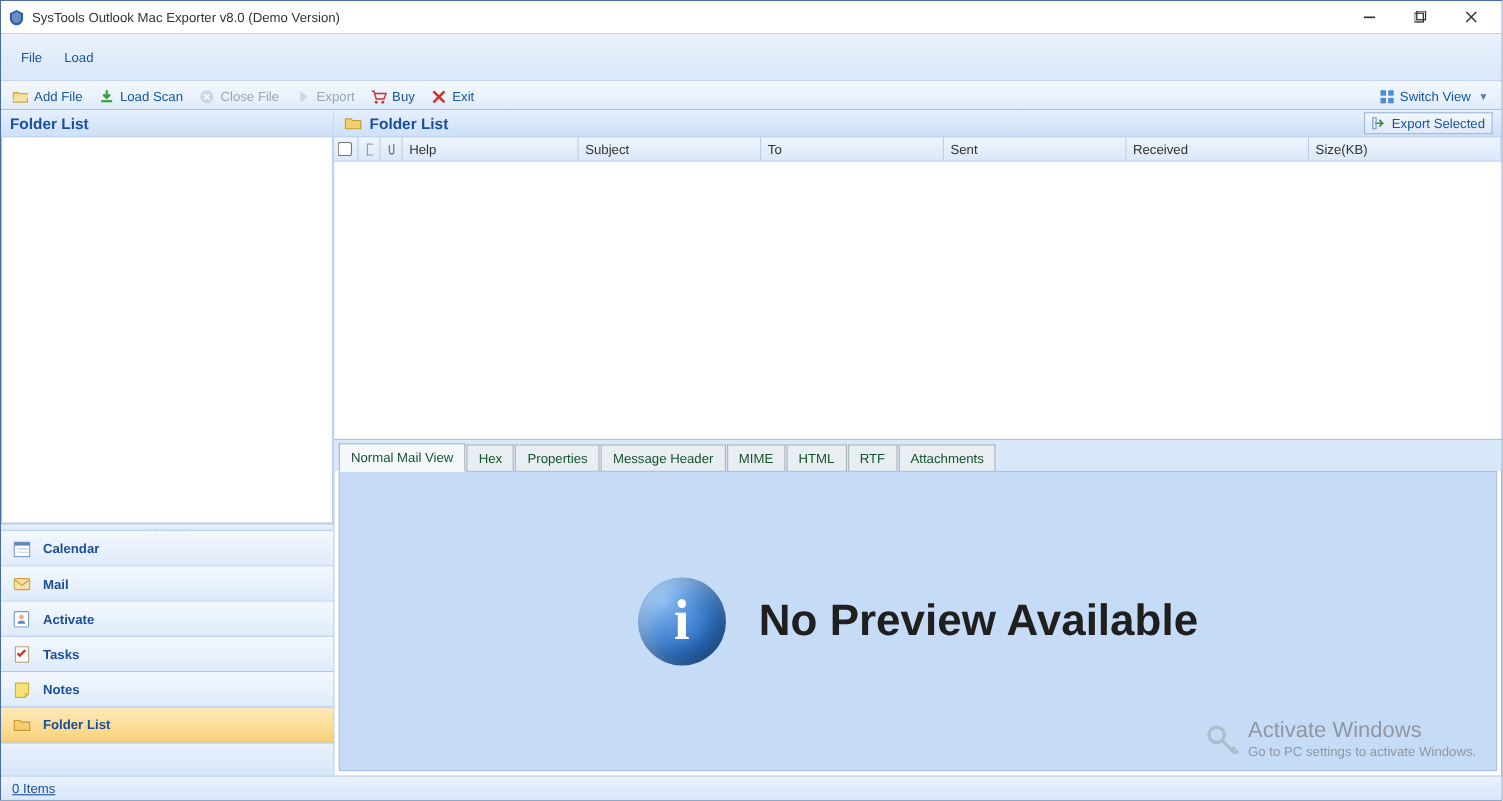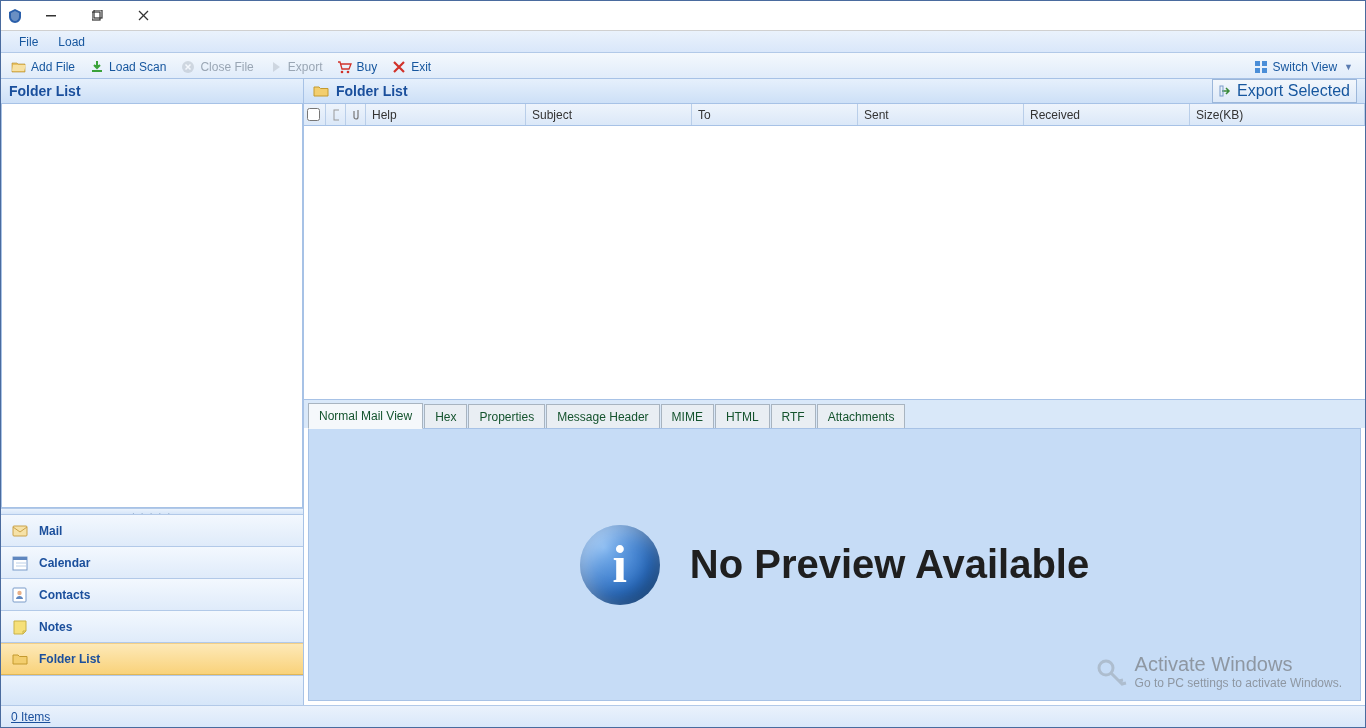--- a/index.html
+++ b/index.html
@@ -3,41 +3,41 @@
 <meta charset="utf-8">
 <style>
 * { box-sizing: border-box; margin: 0; padding: 0; }
 body { font-family: "Segoe UI", Tahoma, sans-serif; font-size: 12px; background: #fff; overflow: hidden; }
 .window { width: 1366px; height: 728px; display: flex; flex-direction: column; border: 1px solid #4a6b9e; }
 .titlebar { height: 30px; background: #fff; display: flex; align-items: center; padding: 0 6px; border-bottom: 1px solid #d0d0d0; }
 .titlebar .logo { width: 16px; height: 16px; margin-right: 6px; }
 .titlebar .title { flex: 1; color: #333; font-size: 12px; }
 .titlebar .winctrl { display: flex; gap: 2px; }
 .winctrl .btn { width: 44px; height: 28px; display: flex; align-items: center; justify-content: center; cursor: pointer; }
-.menubar { height: 22px; background: linear-gradient(#eaf2fc, #d9e7fa); display: flex; align-items: center; padding: 0 8px; border-bottom: 1px solid #b2c9e8; }
+.menubar { height: 43px; background: linear-gradient(#eaf2fc, #d9e7fa); display: flex; align-items: center; padding: 0 8px; border-bottom: 1px solid #b2c9e8; }
 .menubar .menu-item { color: #16569e; padding: 4px 10px; cursor: pointer; }
 .toolbar { height: 26px; background: linear-gradient(#f4f8fd, #e0ecfa); display: flex; align-items: flex-end; padding: 0 4px; border-bottom: 1px solid #a7c2e6; }
 .tool-btn { display: inline-flex; align-items: center; gap: 4px; color: #16569e; padding: 3px 6px; margin-right: 2px; cursor: pointer; border-radius: 2px; }
 .tool-btn.disabled { color: #9aa6b4; cursor: default; }
 .tool-btn.disabled svg { opacity: 0.5; }
 .tool-right { margin-left: auto; display: flex; align-items: center; }
 .body-row { flex: 1; display: flex; min-height: 0; }
 .leftcol { width: 303px; display: flex; flex-direction: column; border-right: 1px solid #a7c2e6; }
 .pane-header { height: 25px; background: linear-gradient(#e6f0fc, #cde0f7); border-bottom: 1px solid #a7c2e6; padding: 0 8px; display: flex; align-items: center; font-weight: bold; color: #1a4f9c; font-size: 14px; }
 .treearea { flex: 1; background: #fff; border: 1px solid #a7c2e6; border-top: none; margin: 0; min-height: 0; }
 .splitter-h { height: 7px; background: linear-gradient(#eaf2fc, #d6e6f9); border-top: 1px solid #b2c9e8; border-bottom: 1px solid #b2c9e8; text-align: center; color: #8fa8c8; font-size: 8px; letter-spacing: 2px; cursor: row-resize; }
 .navlist { display: flex; flex-direction: column; }
 .nav-item { height: 32px; display: flex; align-items: center; gap: 10px; padding: 0 10px; background: linear-gradient(#f3f8fe, #dfebfa); border-bottom: 1px solid #b2c9e8; color: #1b4f9c; font-weight: bold; cursor: pointer; }
 .nav-item.selected { background: linear-gradient(#fde9b8, #f9d27a); border-top: 1px solid #f3cf86; border-bottom: 1px solid #e0b657; }
 .nav-item .icon { width: 18px; height: 18px; }
 .ministrip { height: 30px; background: linear-gradient(#eaf2fc, #d6e6f9); border-top: 1px solid #b2c9e8; }
 .rightcol { flex: 1; display: flex; flex-direction: column; min-width: 0; }
 .content-header { height: 25px; background: linear-gradient(#e6f0fc, #cde0f7); border-bottom: 1px solid #a7c2e6; display: flex; align-items: center; padding: 0 8px; gap: 6px; }
 .content-header .title { font-weight: bold; color: #1a4f9c; font-size: 14px; }
-.export-sel-wrap { margin-left: auto; background: linear-gradient(#f3f7fc, #dde9f8); border: 1px solid #9cb7da; padding: 2px 6px; display: flex; align-items: center; gap: 4px; color: #16569e; font-size: 16px; cursor: pointer; }
+.export-sel-wrap { margin-left: auto; background: linear-gradient(#f3f7fc, #dde9f8); border: 1px solid #9cb7da; padding: 2px 6px; display: flex; align-items: center; gap: 4px; color: #16569e; font-size: 12px; cursor: pointer; }
 .grid-header { height: 22px; background: linear-gradient(#eef4fc, #dbe8f8); border-bottom: 1px solid #a7c2e6; display: flex; align-items: center; font-size: 12px; color: #333; }
 .grid-header .col { border-right: 1px solid #b9cee9; height: 100%; display: flex; align-items: center; padding: 0 6px; }
 .grid-body { flex: 1; background: #fff; min-height: 0; }
 .preview-area { display: flex; flex-direction: column; height: 306px; border-top: 1px solid #a7c2e6; }
 .tabstrip { height: 28px; background: #d9e8f9; display: flex; align-items: flex-end; padding: 0 4px; }
 .tab { background: #e9eef3; border: 1px solid #a8b4c0; border-bottom: none; padding: 5px 10px; margin-right: 1px; font-size: 12px; color: #14532d; cursor: pointer; position: relative; top: 1px; }
 .tab.active { background: #f5f8fb; border-bottom: 1px solid #f5f8fb; z-index: 2; }
 .preview-body { flex: 1; background: #c6dcf6; display: flex; align-items: center; justify-content: center; gap: 30px; border: 1px solid #a7c2e6; margin: 0 4px 4px 4px; position: relative; }
 .preview-body .msg { font-size: 40px; color: #1f1f1f; font-weight: 700; }
 .info-circle { width: 80px; height: 80px; border-radius: 50%; background: radial-gradient(circle at 30% 28%, #7fb5f0, #2d70c4 60%, #1a508f); display: flex; align-items: center; justify-content: center; box-shadow: inset -8px -8px 18px rgba(0,0,0,0.25), inset 8px 8px 18px rgba(255,255,255,0.4); }
@@ -52,20 +52,21 @@
 </head>
 <body>
 
 <div class="window">
 
   <div class="titlebar">
     <svg class="logo" viewBox="0 0 16 16">
         <path fill="#2a5faa" d="M8 1 L14 4 L14 9 C14 12 11 15 8 15 C5 15 2 12 2 9 L2 4 Z"></path>
         <path fill="#fff" d="M8 3 L12 5 L12 9 C12 11 10 13 8 13 C6 13 4 11 4 9 L4 5 Z" opacity="0.3"></path>
       </svg>
+    <span class="title">SysTools Outlook Mac Exporter v8.0 (Demo Version)</span>
     <div class="winctrl">
       <div class="btn">
           <svg width="10" height="10" viewBox="0 0 10 10">
             <rect x="0" y="4" width="10" height="1.5" fill="#333"></rect>
           </svg>
         </div>
       <div class="btn">
           <svg width="11" height="11" viewBox="0 0 11 11">
             <rect x="0" y="2" width="8" height="8" fill="none" stroke="#333" stroke-width="1.2"></rect>
             <rect x="2" y="0" width="8" height="8" fill="none" stroke="#333" stroke-width="1.2"></rect>
@@ -143,41 +144,48 @@
 
   <div class="body-row">
 
     <div class="leftcol">
       <div class="pane-header">Folder List</div>
       <div class="treearea"></div>
       <div class="splitter-h">· · · · ·</div>
       <div class="navlist">
         <div class="nav-item">
           <svg class="icon" viewBox="0 0 18 18">
-              <rect x="2" y="4" width="14" height="10" rx="1" fill="#f6e2a8" stroke="#caa24a"></rect>
-              <path d="M2 5l7 5 7-5" fill="none" stroke="#caa24a"></path>
-            </svg>
-          <span>Mail</span>
-        </div>
-        <div class="nav-item">
-          <svg class="icon" viewBox="0 0 18 18">
               <rect x="2" y="3" width="14" height="13" fill="#fff" stroke="#7a9bc9"></rect>
               <rect x="2" y="3" width="14" height="3" fill="#5e86bf"></rect>
               <line x1="5" y1="9" x2="15" y2="9" stroke="#bcd0e8"></line>
               <line x1="5" y1="12" x2="15" y2="12" stroke="#bcd0e8"></line>
             </svg>
           <span>Calendar</span>
         </div>
         <div class="nav-item">
           <svg class="icon" viewBox="0 0 18 18">
+              <rect x="2" y="4" width="14" height="10" rx="1" fill="#f6e2a8" stroke="#caa24a"></rect>
+              <path d="M2 5l7 5 7-5" fill="none" stroke="#caa24a"></path>
+            </svg>
+          <span>Mail</span>
+        </div>
+        <div class="nav-item">
+          <svg class="icon" viewBox="0 0 18 18">
               <rect x="2" y="2" width="13" height="14" rx="1" fill="#fff" stroke="#7a9bc9"></rect>
               <circle cx="8.5" cy="7" r="2.2" fill="#e8b088"></circle>
               <path d="M5 13c0-2 2-3 3.5-3s3.5 1 3.5 3" fill="#5e86bf"></path>
             </svg>
-          <span>Contacts</span>
+          <span>Activate</span>
+        </div>
+        <div class="nav-item">
+          <svg class="icon" viewBox="0 0 18 18">
+              <rect x="3" y="2" width="12" height="14" fill="#fff" stroke="#b8a678"></rect>
+              <path d="M5 8l2 2 5-5" fill="none" stroke="#d1322a" stroke-width="2"></path>
+            </svg>
+          <span>Tasks</span>
         </div>
         <div class="nav-item">
           <svg class="icon" viewBox="0 0 18 18">
               <path d="M3 3h12v10l-3 3H3z" fill="#f6e07a" stroke="#c9b249"></path>
               <path d="M12 16v-3h3" fill="none" stroke="#c9b249"></path>
             </svg>
           <span>Notes</span>
         </div>
         <div class="nav-item selected">
           <svg class="icon" viewBox="0 0 18 18">

